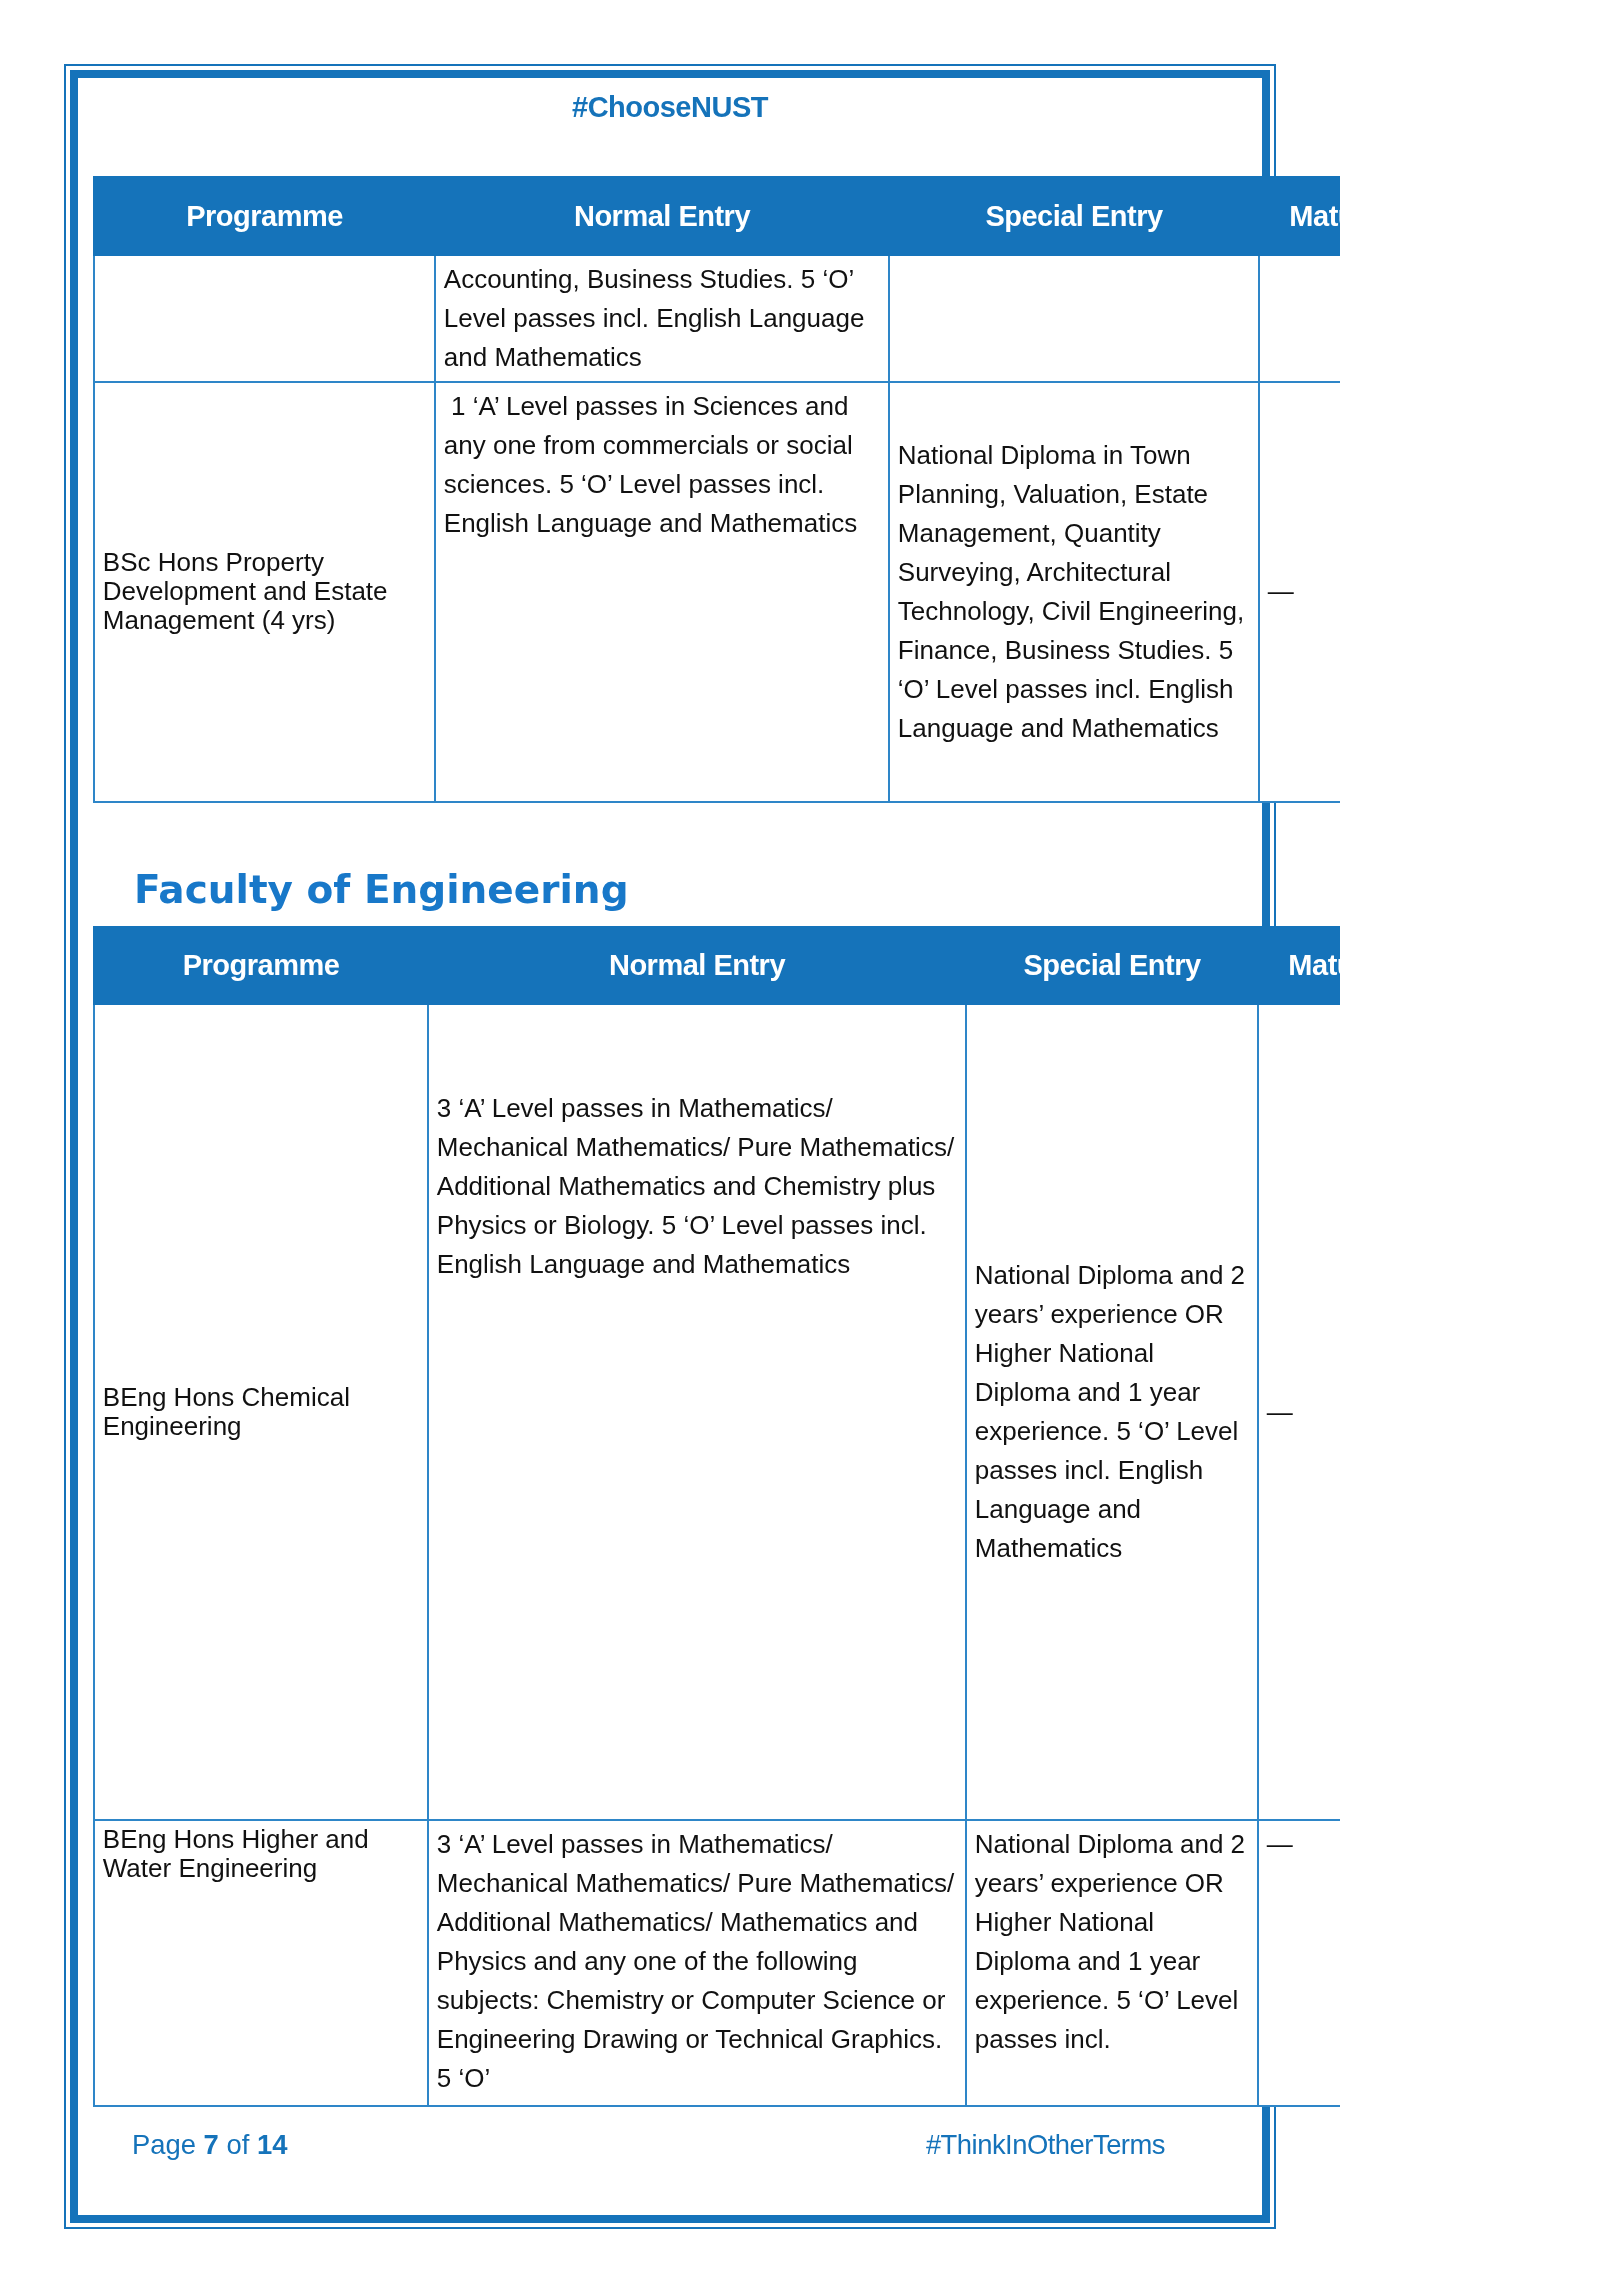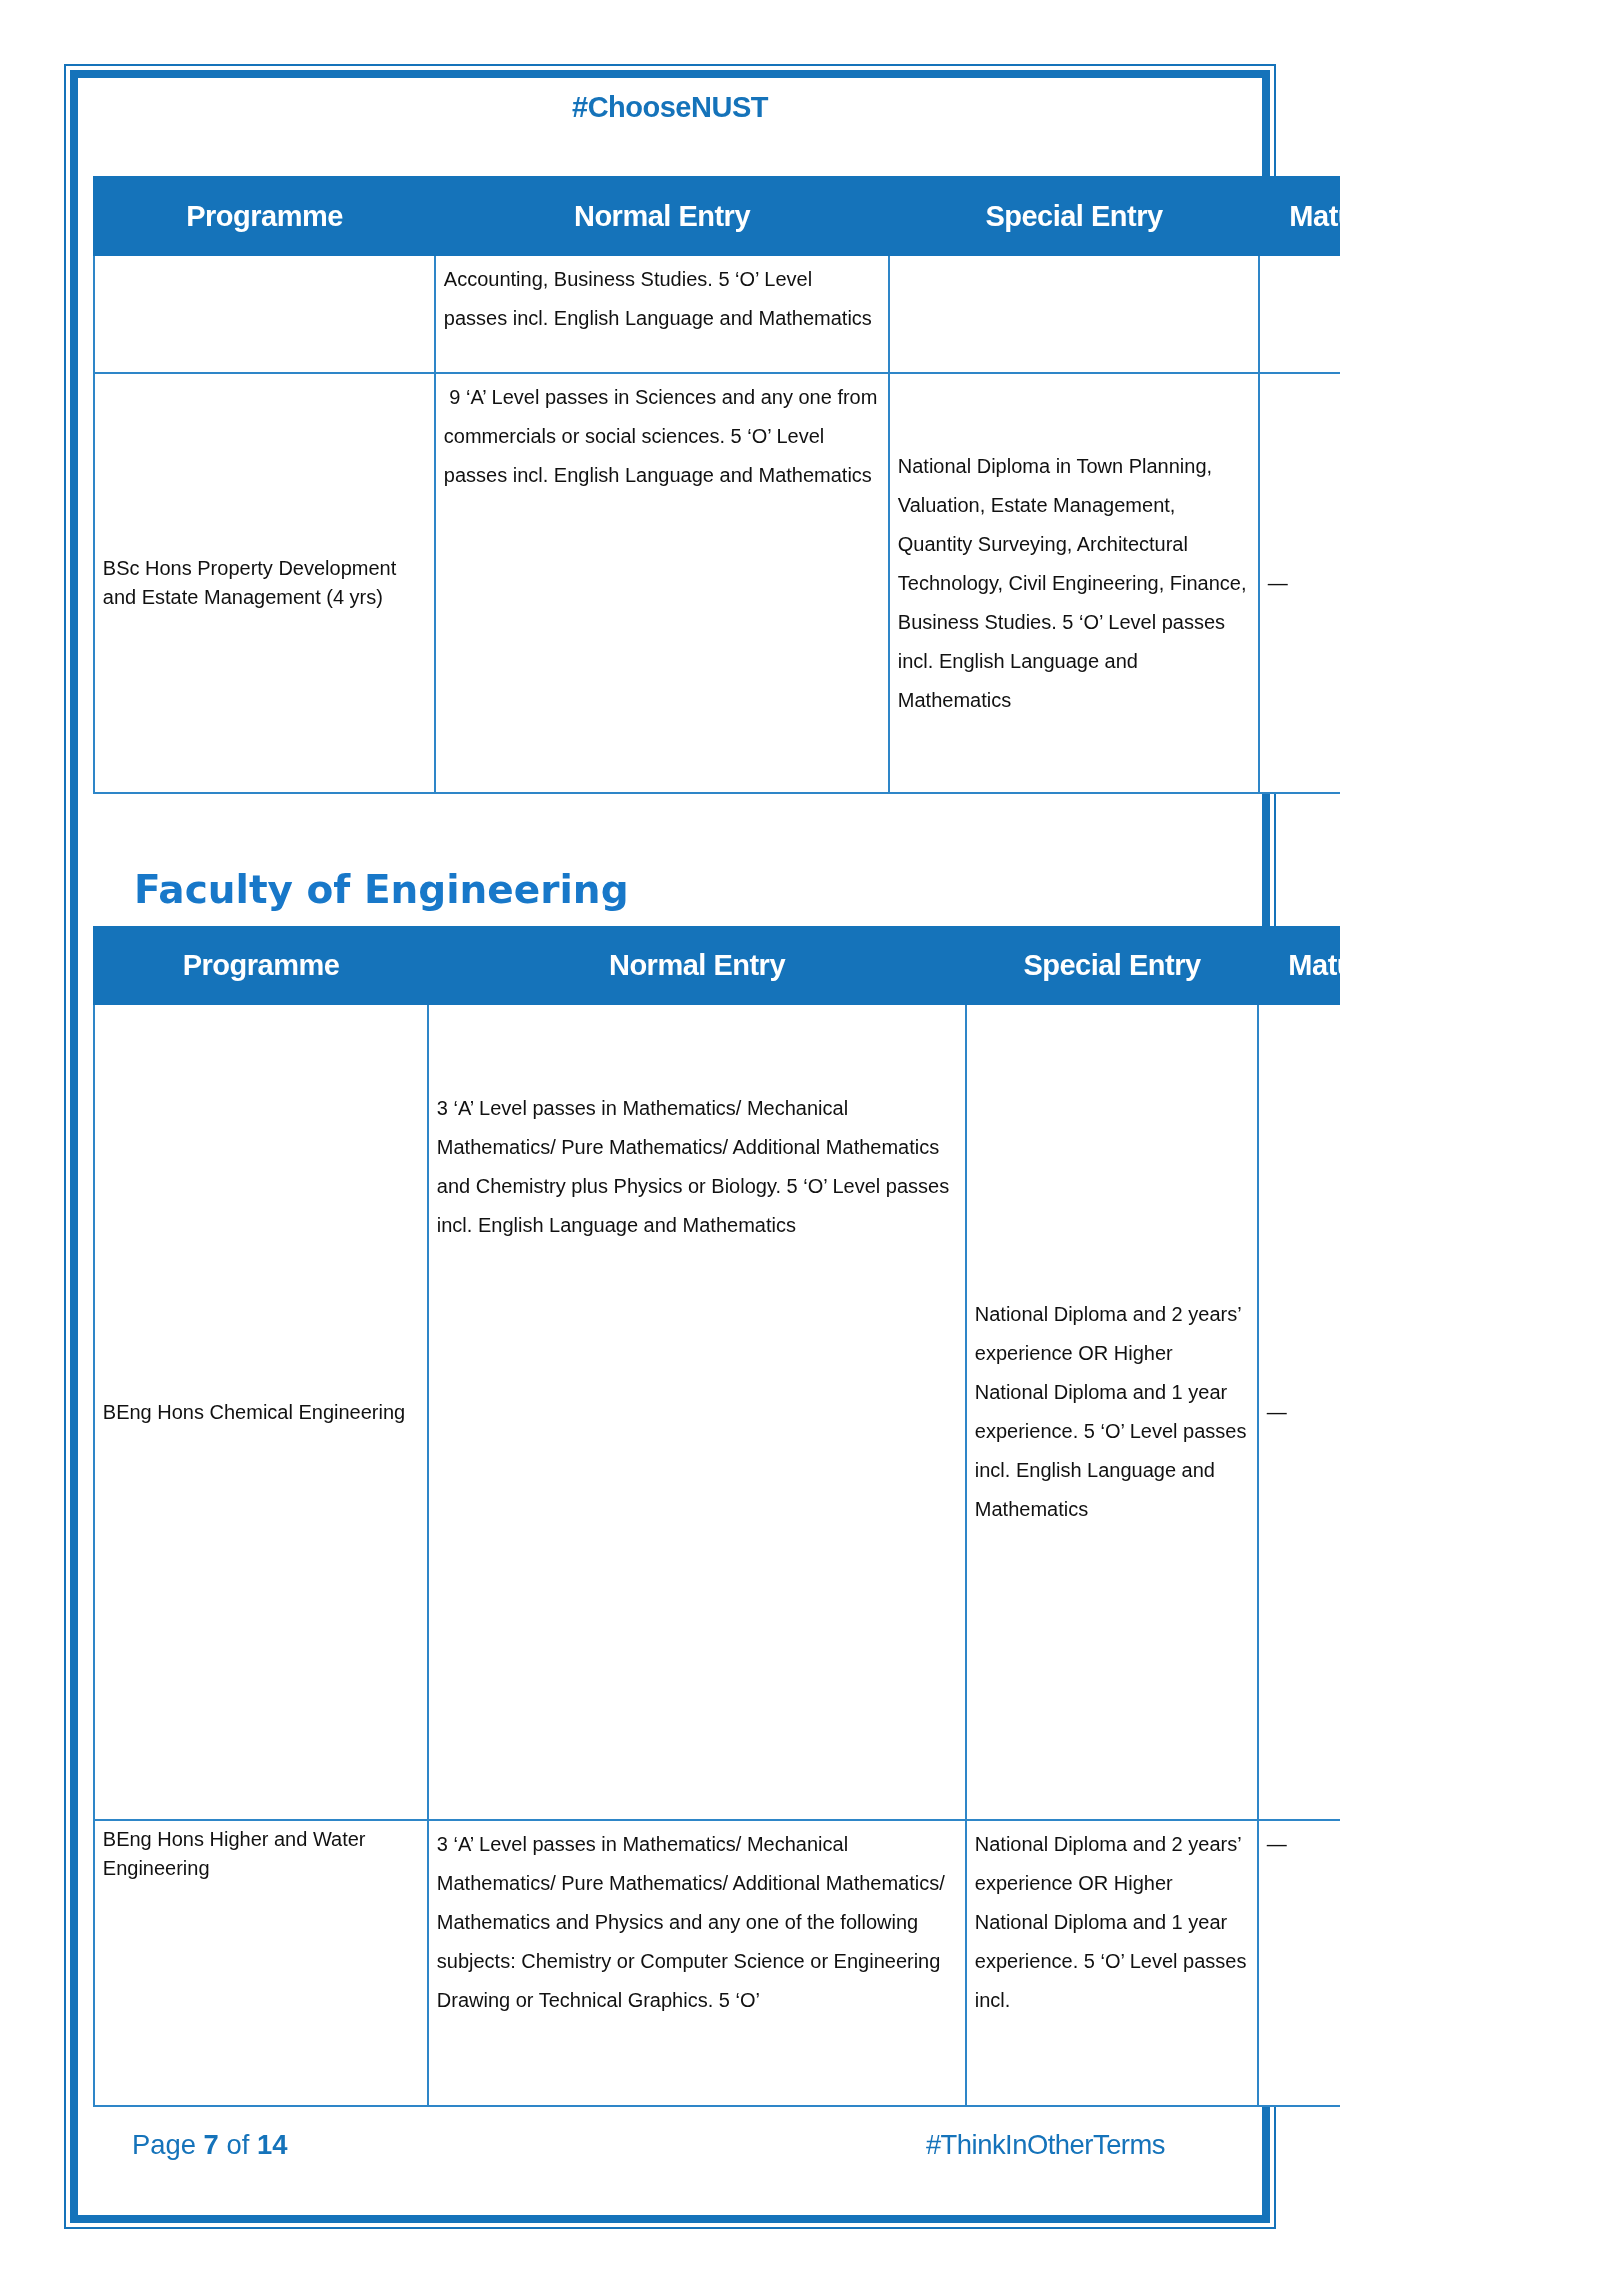--- a/index.html
+++ b/index.html
@@ -22,21 +22,21 @@
 
   th {
     background:#1573BA; color:#ffffff; font-weight:bold; font-size:29px;
     text-align:center; padding:12px; letter-spacing:-0.5px; border:2px solid #1573BA;
   }
   .t1 th { height:52px; }
   .t2 th { height:51px; }
 
   td {
     border:2px solid #2E86C8; background:#ffffff;
-    font-size:20px; line-height:39px; vertical-align:top;
+    font-size:26px; line-height:39px; vertical-align:top;
     padding:3.9px 7.8px; white-space:pre-wrap; word-wrap:break-word;
   }
   td.prog { font-weight:normal; line-height:29px; }
   td.mid  { vertical-align:middle; }
   .t2 .row-chem td.normal { padding-top:84px; }
 
   .faculty-heading {
     position:absolute; left:134px; top:867px;
     font-family:"DejaVu Sans", sans-serif; font-weight:bold; font-size:39px;
     color:#1878C9; letter-spacing:0px;
@@ -78,21 +78,21 @@
     </thead>
     <tbody>
       <tr style="height:118px">
         <td class="prog"></td>
         <td class="normal">Accounting, Business Studies. 5 ‘O’ Level passes incl. English Language and Mathematics</td>
         <td></td>
         <td></td>
       </tr>
       <tr style="height:420px">
         <td class="prog mid">BSc Hons Property Development and Estate Management (4 yrs)</td>
-        <td class="normal"> 9 ‘A’ Level passes in Sciences and any one from commercials or social sciences. 5 ‘O’ Level passes incl. English Language and Mathematics</td>
+        <td class="normal"> 1 ‘A’ Level passes in Sciences and any one from commercials or social sciences. 5 ‘O’ Level passes incl. English Language and Mathematics</td>
         <td class="mid">National Diploma in Town Planning, Valuation, Estate Management, Quantity Surveying, Architectural Technology, Civil Engineering, Finance, Business Studies. 5 ‘O’ Level passes incl. English Language and Mathematics</td>
         <td class="mid">—</td>
       </tr>
     </tbody>
   </table>
 
   <div class="faculty-heading">Faculty of Engineering</div>
 
   <table class="t2">
     <colgroup>

